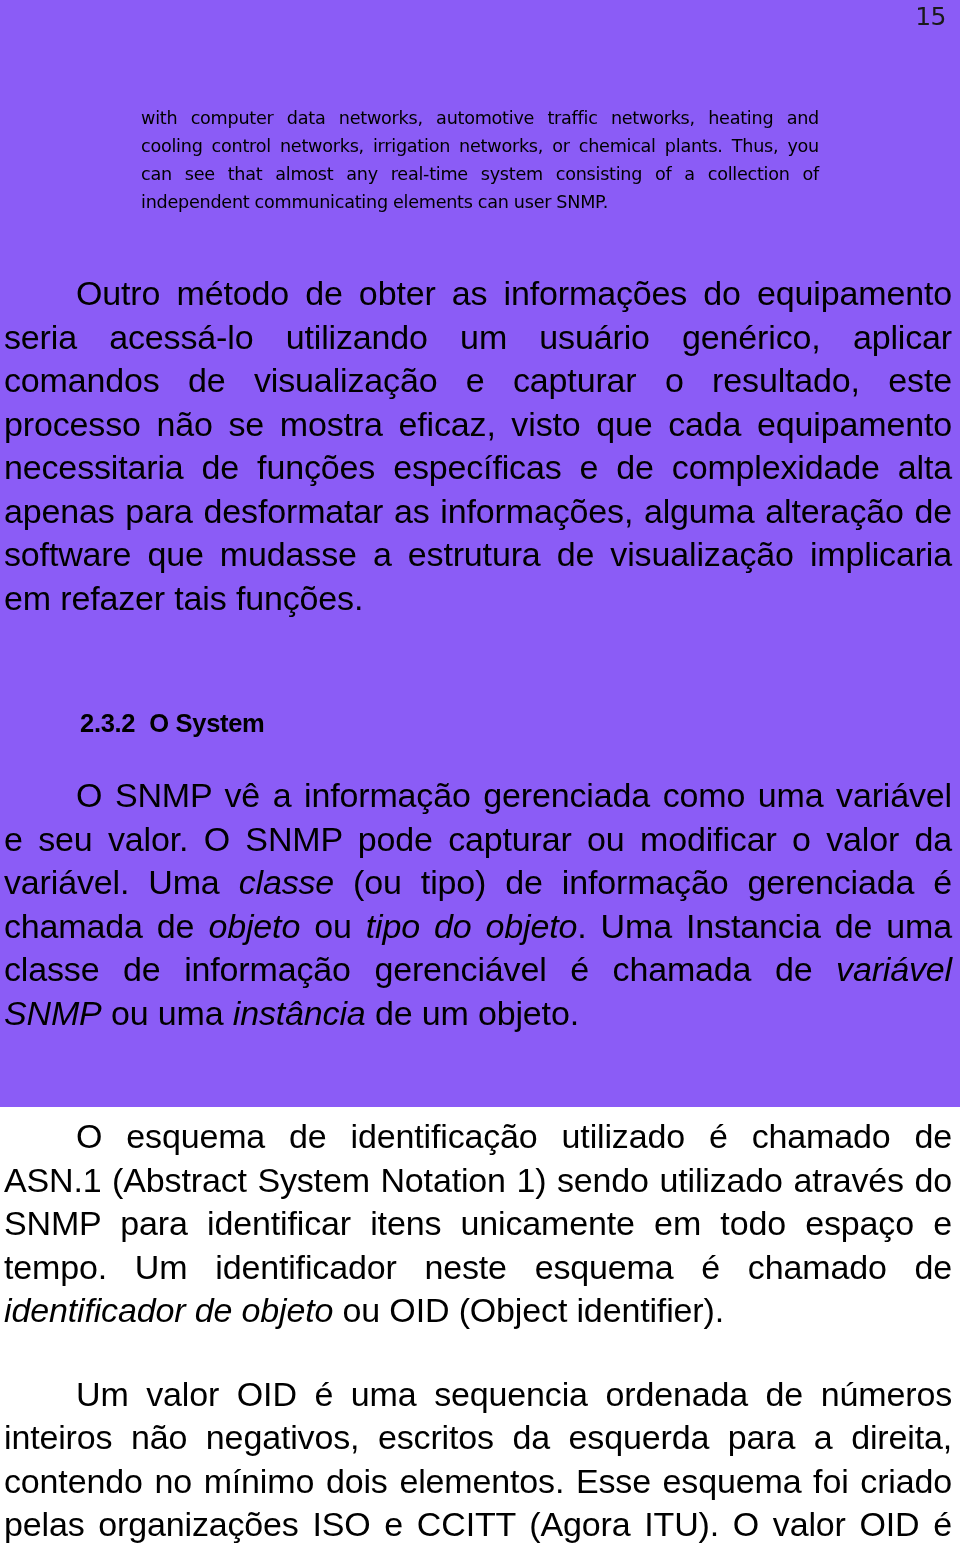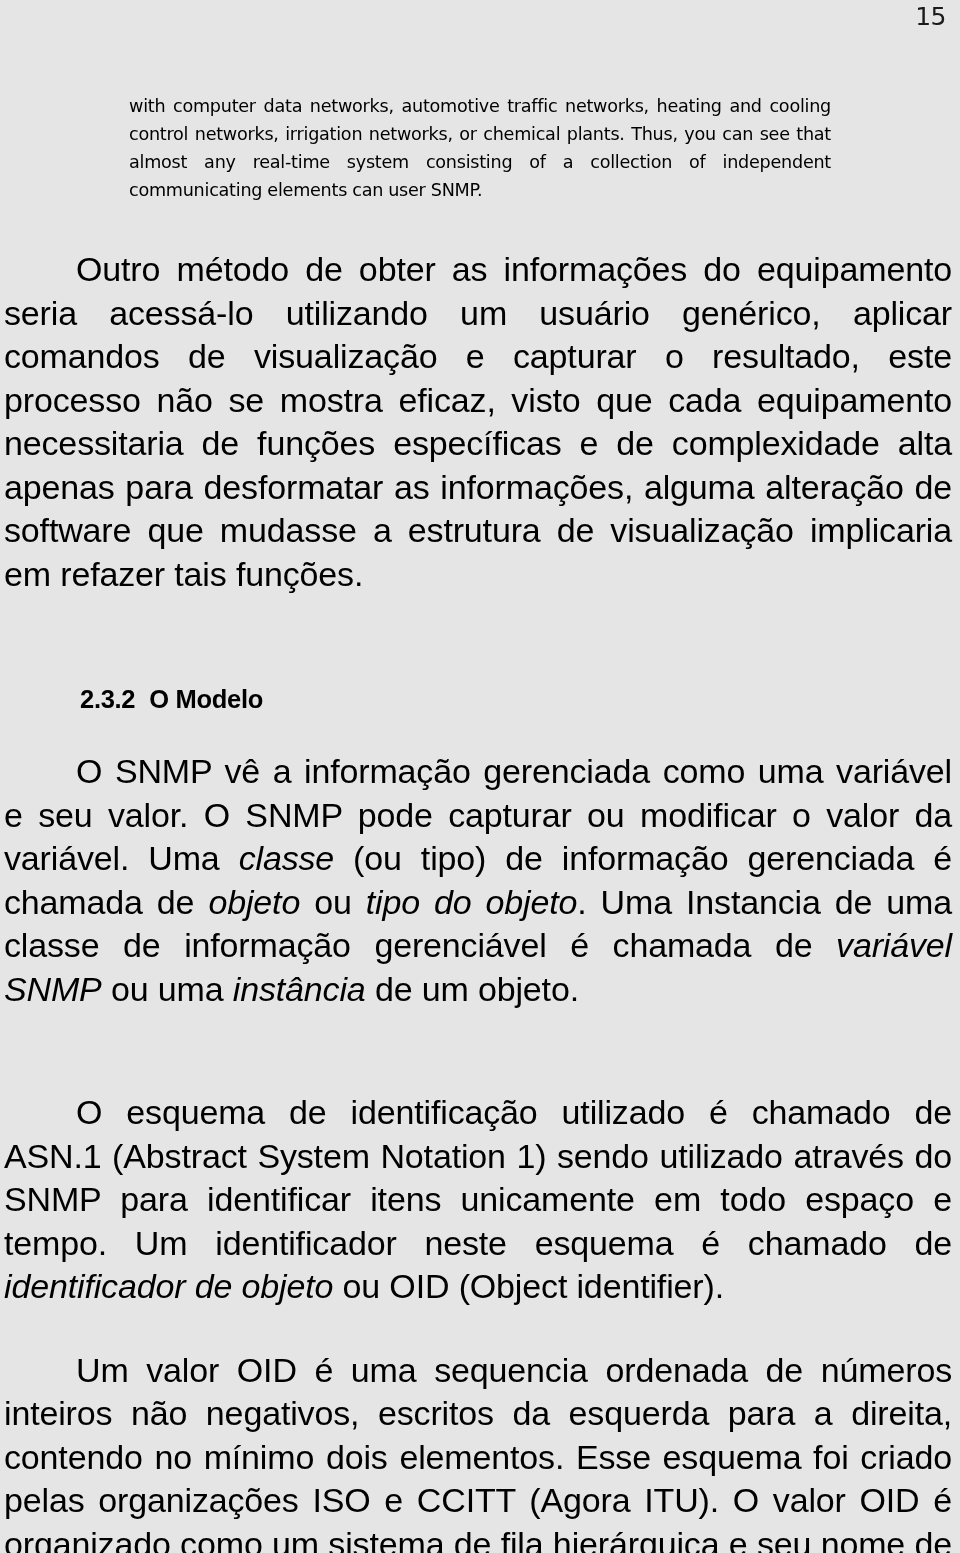--- a/index.html
+++ b/index.html
@@ -14,23 +14,23 @@
     position: relative;
     overflow: hidden;
     font-family: "Liberation Sans", sans-serif;
     color: #000000;
     -webkit-font-smoothing: antialiased;
   }
 
   .page {
     position: relative;
     width: 960px;
-    height: 1553px;
+    height: 1107px;
     box-sizing: border-box;
-    background: #e5e5e5;
+    background: #8b5cf6;
   }
 
   
   .page-number {
     position: absolute;
     top: 4px;
     right: 14px;
     font-family: "DejaVu Sans", sans-serif;
     font-size: 25px;
     line-height: 1;
@@ -51,21 +51,21 @@
     margin: 0 125px 0 125px;
     font-family: "DejaVu Sans", sans-serif;
     font-size: 17.6px;
     line-height: 28px;
     text-align: justify;
     text-justify: inter-word;
     color: #000000;
     letter-spacing: -0.25px;
     word-spacing: -0.2px;
   }
-  .quote-block p { margin: 4px; }
+  .quote-block p { margin: 16px; }
 
   
   .body-col {
     margin: 0;
     padding: 0 8px 0 4px;
   }
   p.para {
     margin: 0 0 0 0;
     font-family: "Liberation Sans", sans-serif;
     font-size: 34px;
@@ -124,21 +124,21 @@
     <div class="body-col">
 
       <p class="para lastline-natural">Outro método de obter as informações do equipamento seria acessá-lo utilizando um usuário genérico, aplicar comandos de visualização e capturar o resultado, este processo não se mostra eficaz, visto que cada equipamento necessitaria de funções específicas e de complexidade alta apenas para desformatar as informações, alguma alteração de software que mudasse a estrutura de visualização implicaria em refazer tais funções.</p>
 
       <div class="gap-md"></div>
 
 
       <div class="gap-lg"></div>
 
       <h3 class="section-heading">
-        <span class="num">2.3.2</span><span>O Modelo</span>
+        <span class="num">2.3.2</span><span>O System</span>
       </h3>
 
       <div class="gap-sm"></div>
 
       <p class="para lastline-natural"><span>O SNMP vê a informação gerenciada como uma variável e seu valor. O SNMP pode capturar ou modificar o valor da variável. Uma </span><em class="it">classe</em><span> (ou tipo) de informação gerenciada é chamada de </span><em class="it">objeto</em><span> ou </span><em class="it">tipo do objeto</em><span>. Uma Instancia de uma classe de informação gerenciável é chamada de </span><em class="it">variável SNMP</em><span> ou uma </span><em class="it">instância</em><span> de um objeto.</span></p>
 
       <div class="gap-lg"></div>
 
 
       <div class="gap-sm"></div>

